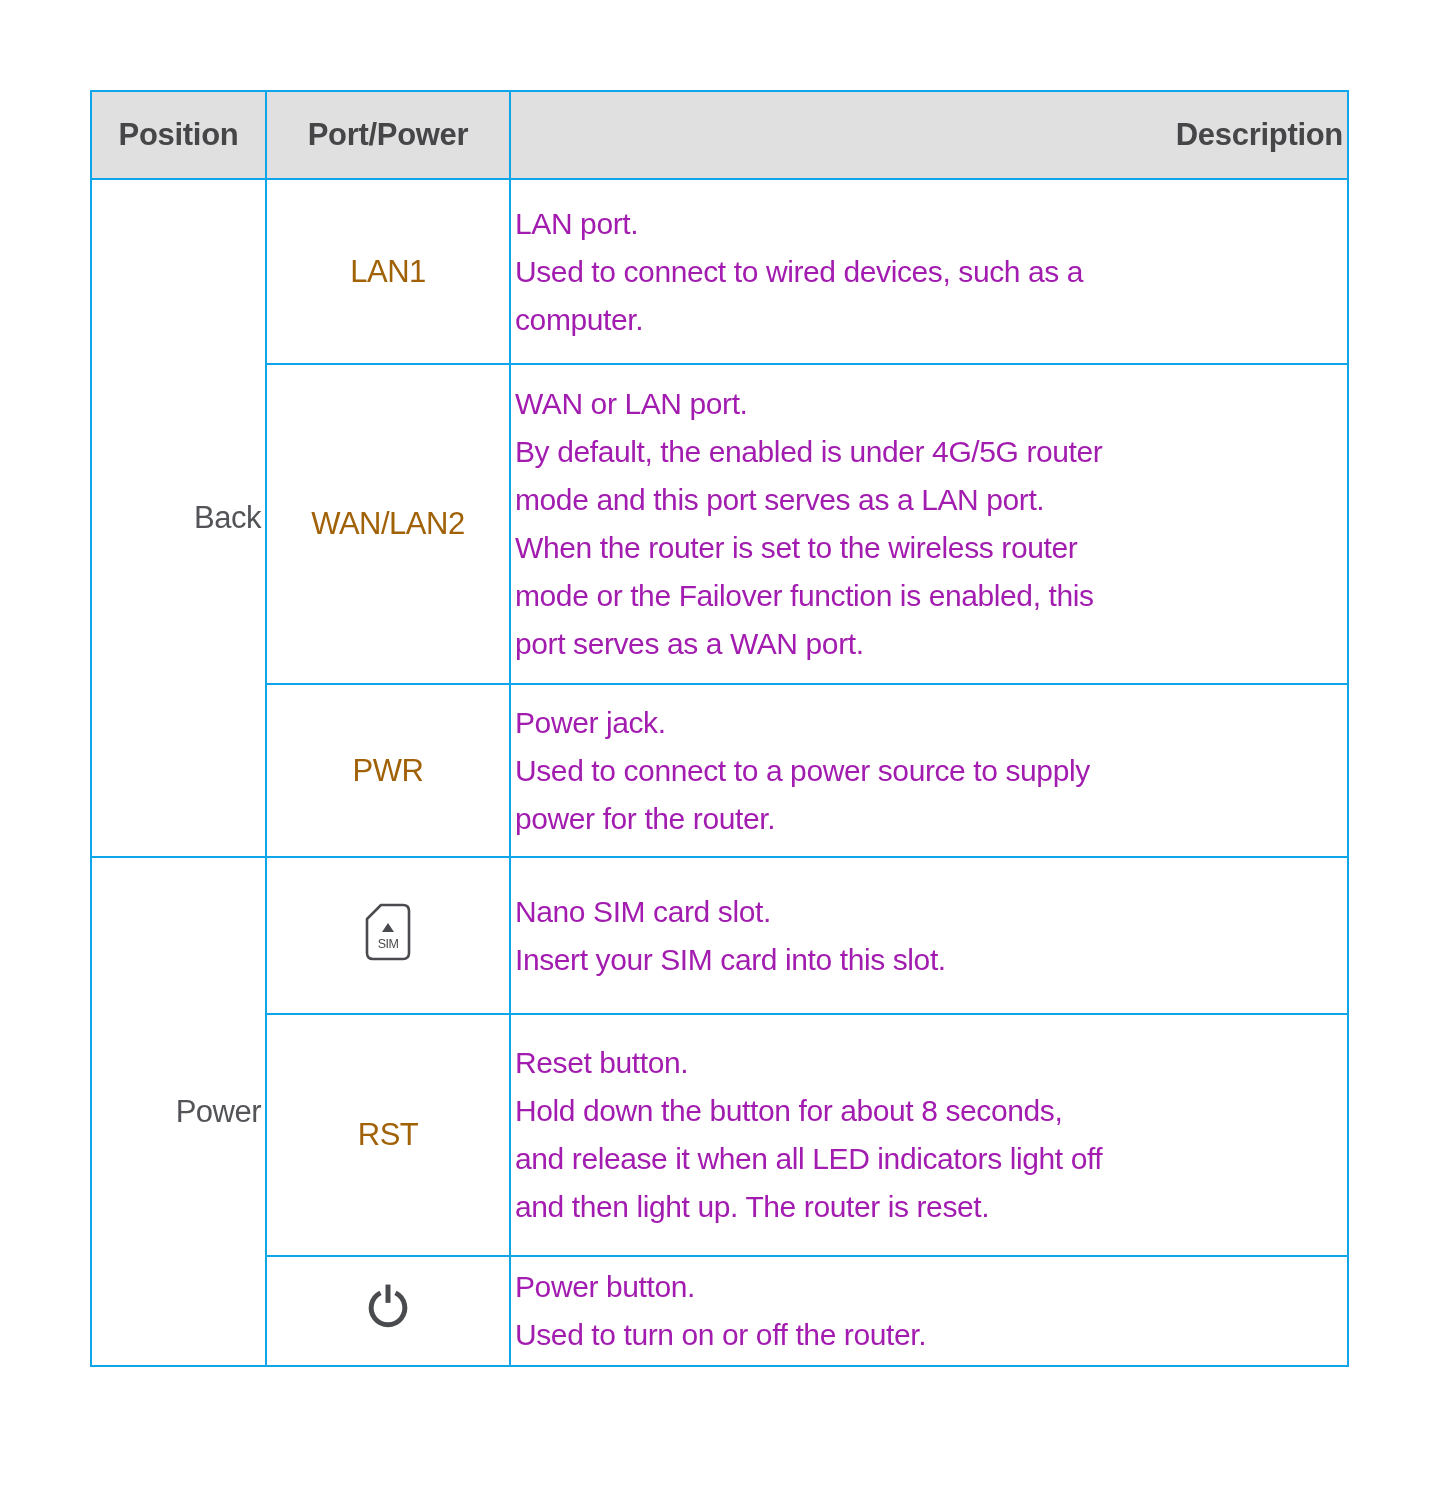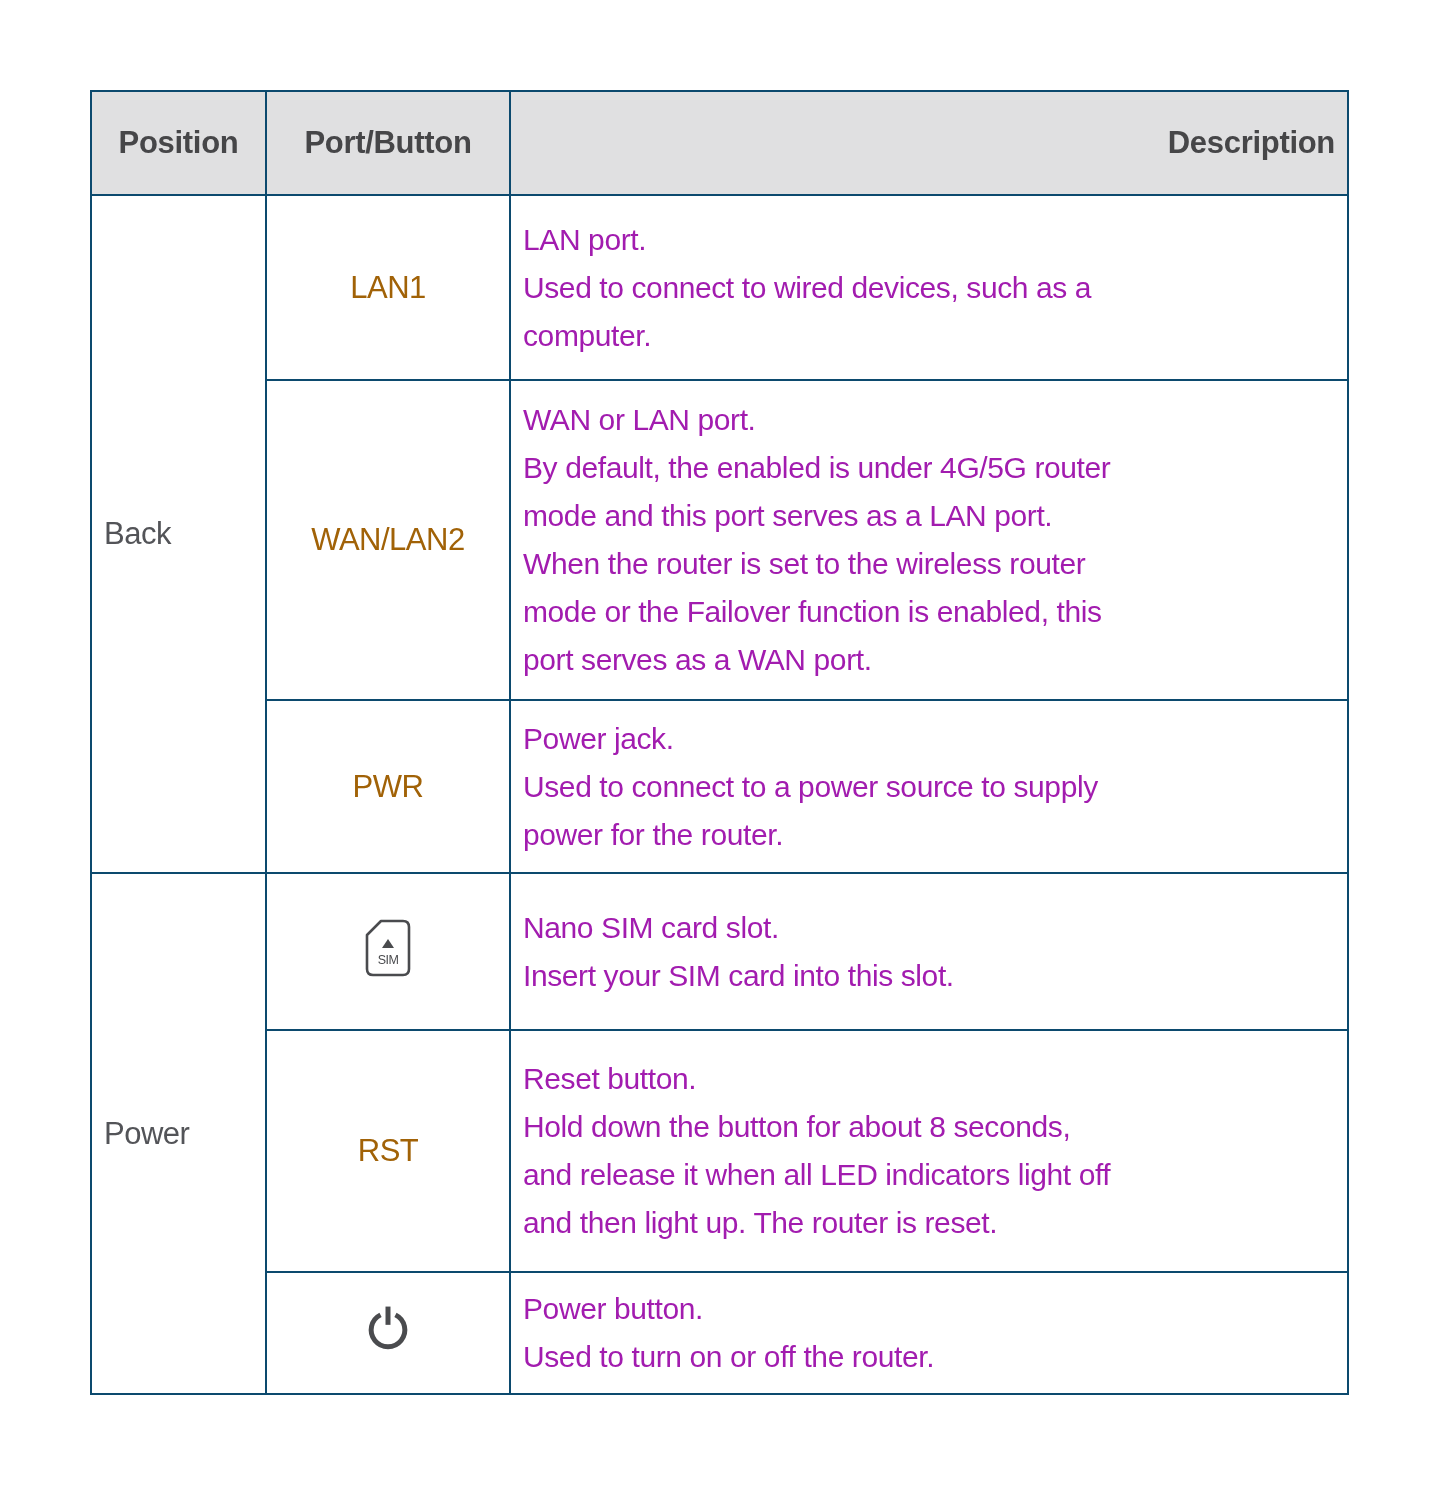--- a/index.html
+++ b/index.html
@@ -19,37 +19,37 @@
   table.spec-table {
     position: absolute;
     left: 90px;
     top: 90px;
     border-collapse: collapse;
     table-layout: fixed;
     width: 1257px;
   }
   table.spec-table th,
   table.spec-table td {
-    border: 2px solid #0c4a6e;
+    border: 2px solid #0ea5e9;
     vertical-align: middle;
-    padding: 12px;
+    padding: 4px;
     overflow: hidden;
   }
   th.hdr {
     background: #e0e0e1;
     color: #464648;
     font-weight: bold;
     font-size: 31px;
     letter-spacing: -0.3px;
     height: 78px;
   }
   th.hdr-position, th.hdr-port { text-align: center; }
   th.hdr-desc { text-align: right; padding-left: 34px; }
   td.position-cell {
-    text-align: left;
+    text-align: right;
     font-size: 31px;
     font-weight: 400;
     color: #535458;
     letter-spacing: -0.5px;
   }
   td.port-cell {
     text-align: center;
     font-size: 31px;
     font-weight: 400;
     color: #a16207;
@@ -79,21 +79,21 @@
   <table class="spec-table">
     <colgroup>
       <col style="width:175px">
       <col style="width:244px">
       <col style="width:838px">
     </colgroup>
 
     <tbody>
         <tr>
       <th class="hdr hdr-position">Position</th>
-      <th class="hdr hdr-port">Port/Button</th>
+      <th class="hdr hdr-port">Port/Power</th>
       <th class="hdr hdr-desc">Description</th>
     </tr>
 
     <tr style="height:185px;">
       <td class="position-cell" rowspan="3">Back</td>
       <td class="port-cell">LAN1</td>
       <td class="desc-cell">LAN port.
 Used to connect to wired devices, such as a
 computer.</td>
     </tr>

